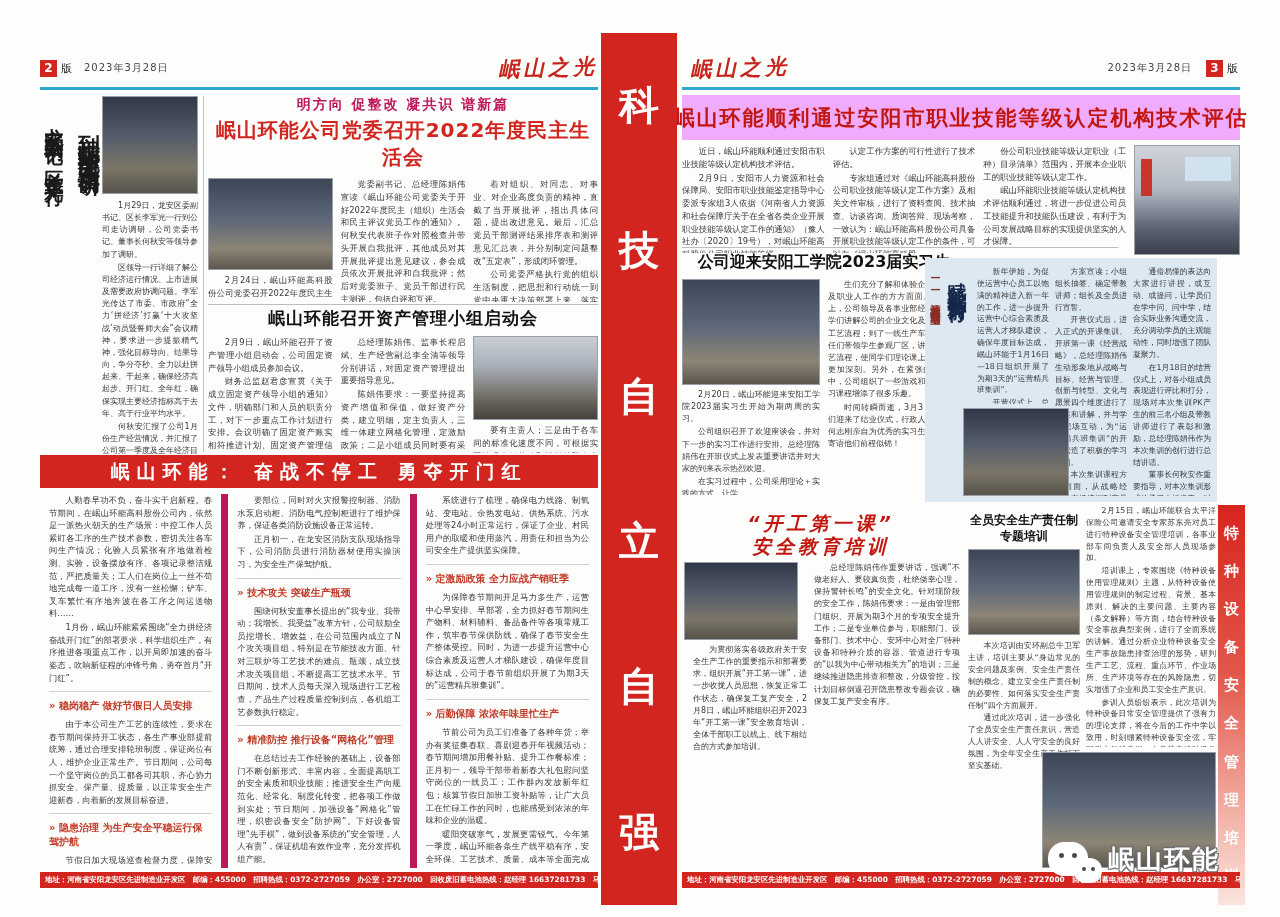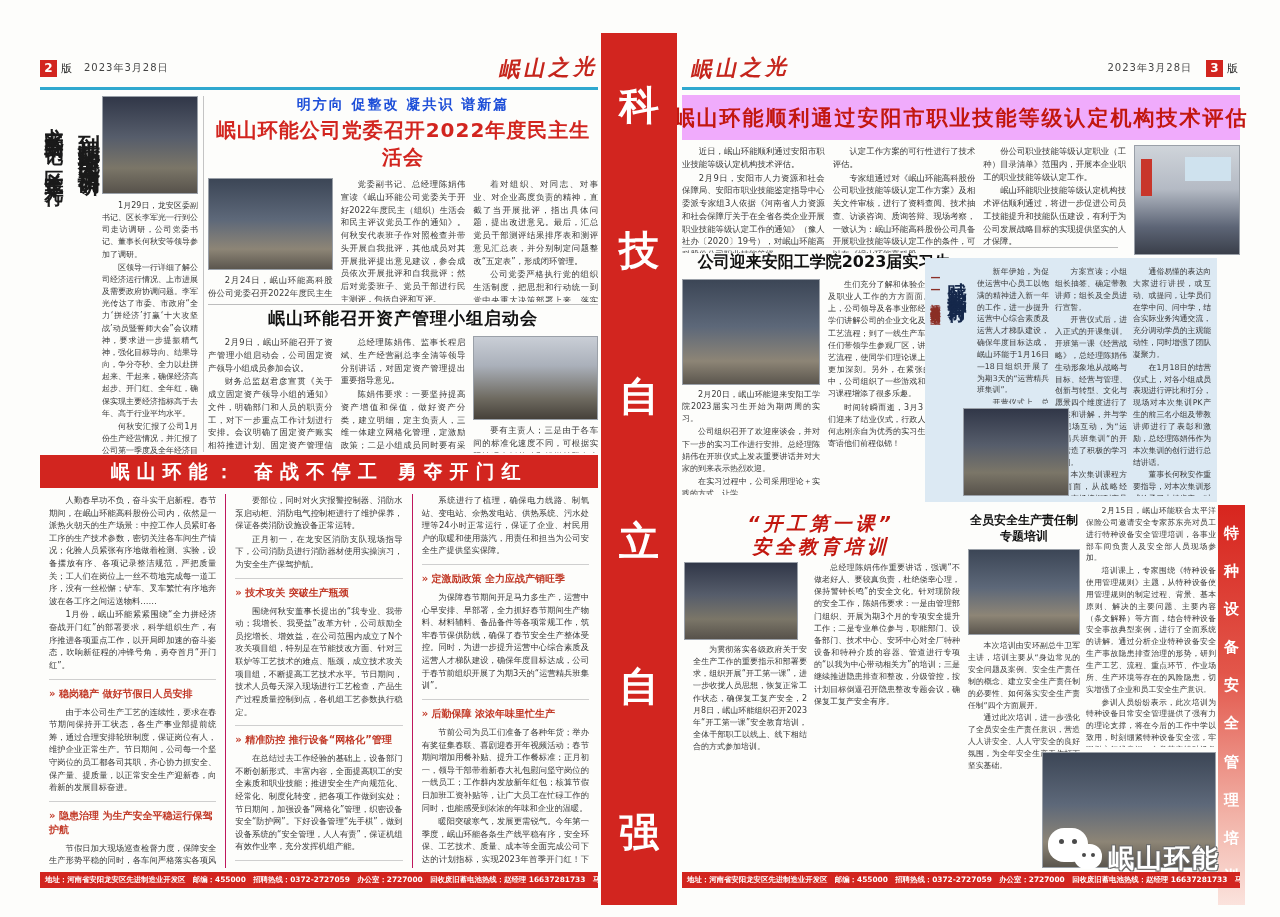--- a/index.html
+++ b/index.html
@@ -31,30 +31,30 @@
 .subhead{font-size:10px;font-weight:bold;color:#c23a28;margin:7px 0 5px;padding-top:7px;border-top:1px solid #cfcfcf;text-align:left}
 .subhead::before{content:"» "}
 
 .lead-kicker{position:absolute;left:2px;top:62px;height:352px;font-size:19px;letter-spacing:3px}
 .lead-title{position:absolute;left:34px;top:68px;height:300px;font-size:22px;letter-spacing:4px}
 .lead-photo{position:absolute;left:62px;top:46px;width:96px;height:98px}
 .lead-text{position:absolute;left:62px;top:150px;width:96px;height:256px;overflow:hidden}
 .lead-text .para{font-size:8px}
 
 .a1{position:absolute;left:168px;top:46px;width:390px;height:206px;overflow:hidden}
-.kicker{text-align:center;font-size:14px;font-weight:bold;color:#1d4ed8;letter-spacing:2px}
+.kicker{text-align:center;font-size:14px;font-weight:bold;color:#be185d;letter-spacing:2px}
 .red-title{text-align:center;font-size:20px;font-weight:bold;color:#d2251f;margin:3px 0 7px;letter-spacing:1px}
 .a1 .cols{height:150px}
 .a2{position:absolute;left:168px;top:257px;width:390px;height:146px;overflow:hidden}
 .black-title{text-align:center;font-size:17px;font-weight:bold;color:#111;margin-bottom:6px;letter-spacing:1px}
 .a2 .cols{height:118px}
 .red-banner{position:absolute;left:0;top:405px;right:0;height:33px;background:#d2251f;color:#fff;text-align:center;font-size:19px;font-weight:bold;letter-spacing:7px;line-height:33px;white-space:nowrap;overflow:hidden}
 .bsec{position:absolute;left:0;top:444px;right:0;height:374px;display:flex;overflow:hidden}
 .bcol{flex:1;padding:0 9px;overflow:hidden}
-.bcol+.bcol{border-left:1px solid #be185d}
+.bcol+.bcol{border-left:7px solid #be185d}
 .bcol .para{font-size:8.3px}
 .footbar{position:absolute;left:0;right:0;top:822px;height:16px;background:#d2251f;color:#fff;font-size:7.4px;line-height:16px;font-weight:bold;white-space:nowrap;overflow:hidden;padding:0 5px;z-index:3}
 
 .center-strip{position:absolute;left:601px;top:33px;width:76px;height:872px;background:#d2251f;display:flex;flex-direction:column;justify-content:space-around;align-items:center;z-index:2}
 .center-strip .vchar{color:#fff;font-size:40px;font-weight:bold}
 
 .pink-banner{position:absolute;left:0;top:45px;right:0;height:45px;background:#f0abfc;display:flex;align-items:center;justify-content:center}
 .pink-banner .pb-text{color:#c2170f;font-size:21px;font-weight:bold;letter-spacing:2px;white-space:nowrap}
 .ra{position:absolute;left:0;top:95px;width:444px;height:108px;overflow:hidden}
 .ra .cols{height:108px}
@@ -79,21 +79,21 @@
 .re{position:absolute;left:286px;top:462px;width:112px;height:352px}
 .re-title{text-align:center;font-weight:bold;font-size:12px;color:#111;line-height:1.35;white-space:nowrap}
 .re-photo{margin-top:5px;width:112px;height:86px}
 .re-body{margin-top:5px;height:215px;overflow:hidden}
 .re .para{font-size:7.8px}
 .rf{position:absolute;left:404px;top:455px;width:130px;height:242px;overflow:hidden}
 .rf .para{font-size:7.8px}
 .rf-photo{position:absolute;left:360px;top:702px;width:174px;height:116px}
 .side-strip{position:absolute;left:536px;top:455px;width:27px;height:400px;background:linear-gradient(180deg,#d7251e 0%,#e2564a 42%,#f2b3a8 78%,#fbe3dd 100%);display:flex;flex-direction:column;justify-content:space-evenly;align-items:center;z-index:2}
 .side-strip .vchar{color:#fff;font-size:15px;font-weight:bold}
-.wechat{position:absolute;left:366px;top:760px;width:192px;height:66px;display:flex;align-items:flex-end;z-index:5}
+.wechat{position:absolute;left:366px;top:792px;width:192px;height:66px;display:flex;align-items:flex-start;z-index:5}
 .wc-icon{position:relative;width:56px;height:48px;flex:0 0 auto}
 .wc-b1{position:absolute;left:0;top:0;width:40px;height:34px;background:#fff;border-radius:16px}
 .wc-b2{position:absolute;left:26px;top:16px;width:28px;height:25px;background:#fff;border-radius:12px}
 .wc-eye{position:absolute;width:5px;height:5px;background:#4a4a4a;border-radius:50%}
 .wc-label{color:#fff;font-size:26px;font-weight:bold;margin-left:4px;letter-spacing:2px;white-space:nowrap;text-shadow:1px 1px 0 #6b6b6b,-1px -1px 0 #6b6b6b,1px -1px 0 #6b6b6b,-1px 1px 0 #6b6b6b}
 
 .wall-red{position:absolute;left:6%;top:12%;width:10%;height:34%;background:#c8362b}
 .wall-blue{position:absolute;left:48%;top:10%;width:44%;height:22%;background:#cfe2ee}
 </style>
 </head>

